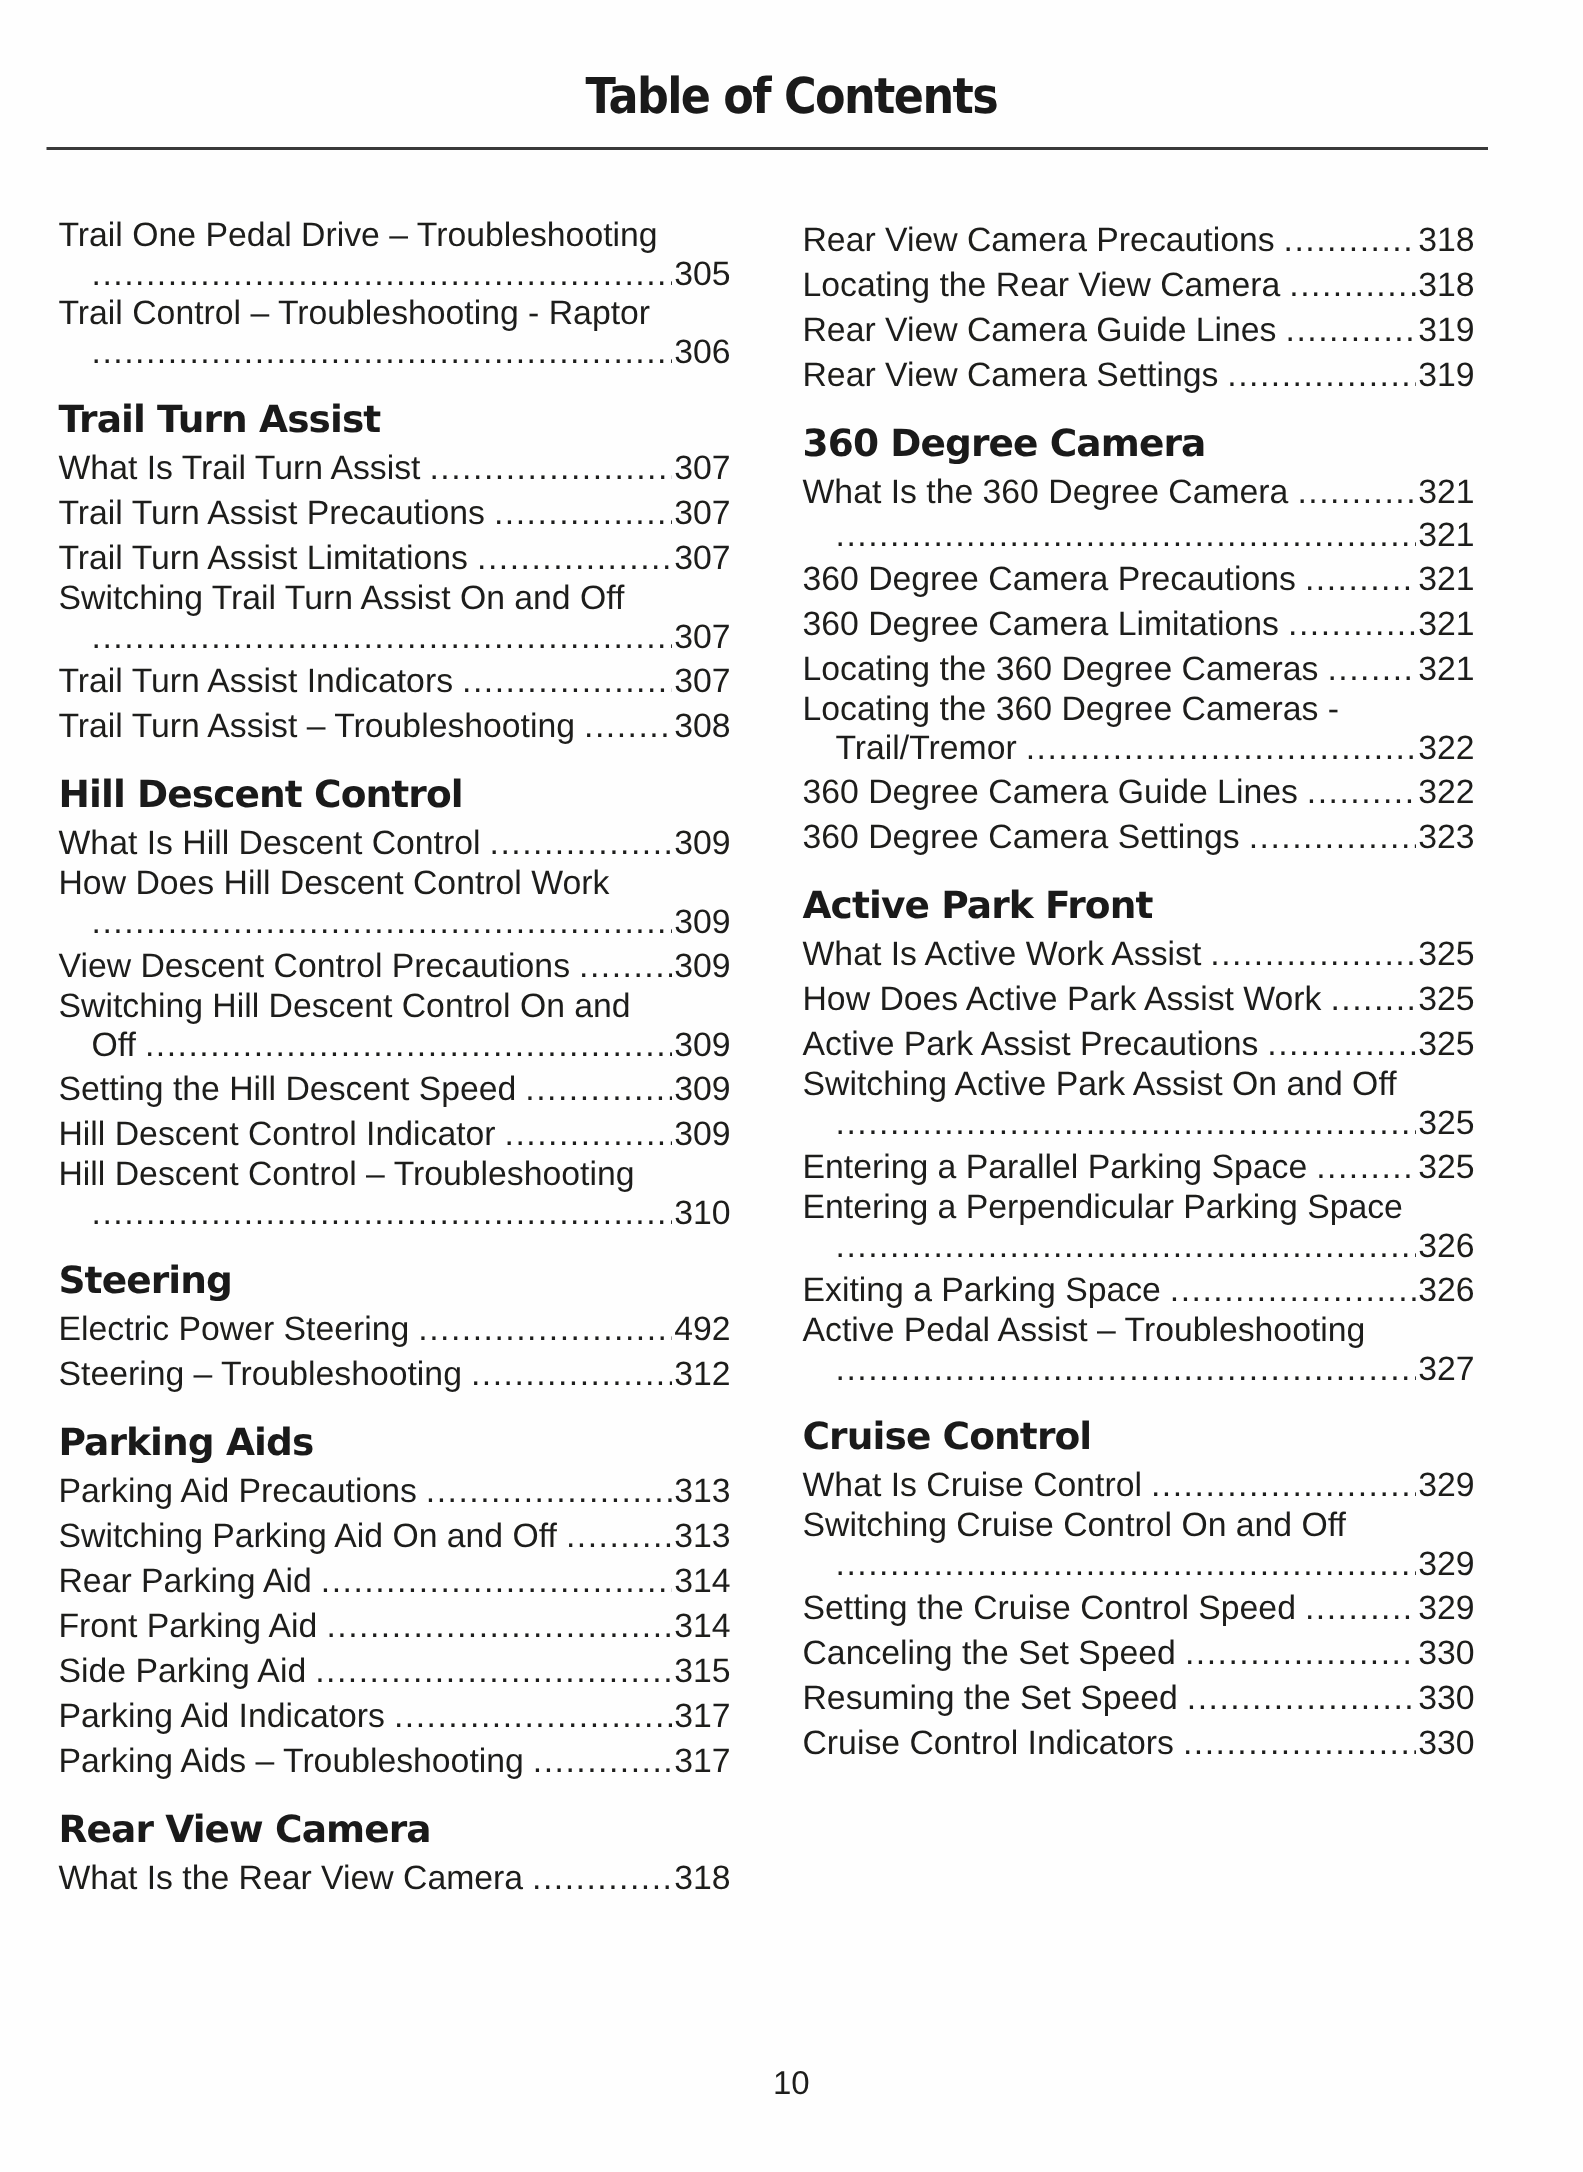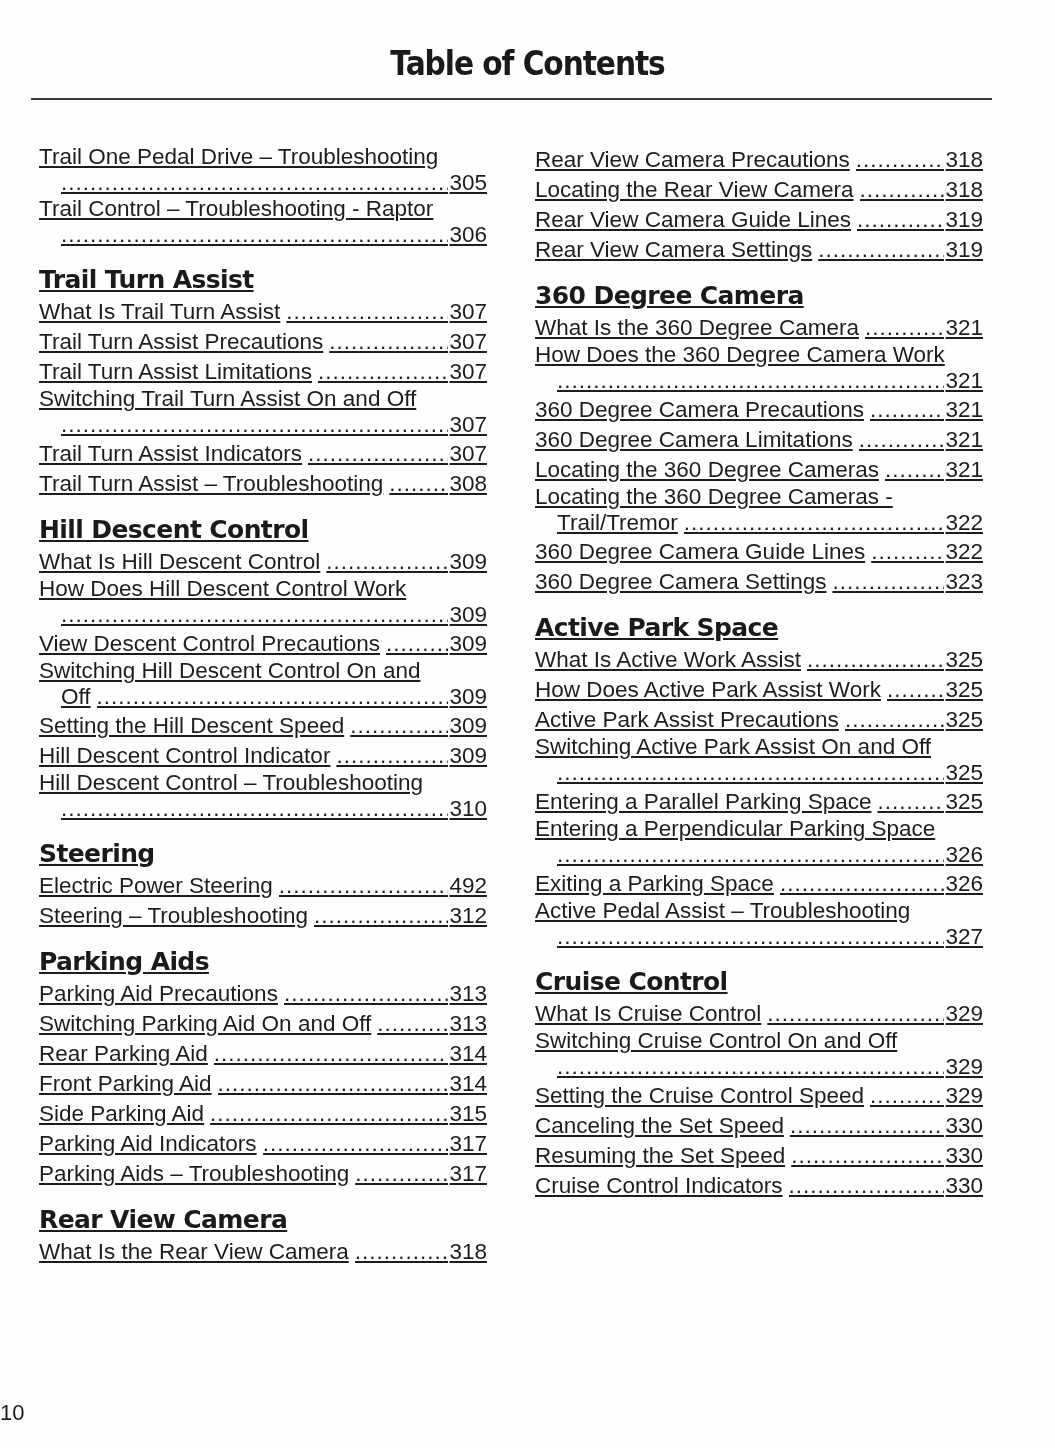--- a/index.html
+++ b/index.html
@@ -13,21 +13,21 @@
       text-align: center;
       font-family: "DejaVu Sans", sans-serif;
       font-weight: 900; font-size: 33px; letter-spacing: -1.2px;
       color: #1a1a1a;
       transform: scaleX(0.9);
     }
     .rule {
       position: absolute; left: 31px; width: 961px; top: 98px;
       height: 2px; background: #3a3a3a;
     }
-    .col { position: absolute; top: 145px; width: 448px; text-decoration: underline; }
+    .col { position: absolute; top: 145px; width: 448px; }
     .col.left { left: 39px; }
     .col.right { left: 535px; }
     .section-heading {
       font-family: "DejaVu Sans", sans-serif;
       font-weight: bold; font-size: 25px; letter-spacing: -0.6px;
       color: #1a1a1a; margin: 0; line-height: 30px;
       padding-top: 16px; padding-bottom: 2px;
     }
     .section:first-child .section-heading { padding-top: 0; }
     .entry {
@@ -42,22 +42,22 @@
     }
     .entry .dots::before {
       content: "................................................................................................................................................................";
     }
     .entry .page { white-space: nowrap; }
     .entry.wrap .first { display: block; white-space: nowrap; line-height: 24px; }
     .entry.wrap .row { padding-left: 22px; line-height: 28px; }
     .entry.wrap .row .dots { margin-left: 0; }
     .entry.wrap.cont .row .dots { margin-left: 6px; }
     .page-number {
-      position: absolute; top: 1376px; left: 0; right: 0; text-align: left;
-      font-size: 22px; color: #1d1d1b; margin-top: 24px;
+      position: absolute; top: 1376px; left: 0; right: 0; text-align: center;
+      font-size: 22px; color: #1d1d1b;
     }
   </style>
 </head>
 <body>
 
 <div class="title">Table of Contents</div>
 <div class="rule"></div>
 
 <div class="col left" id="col-left">
     <div class="section">
@@ -288,21 +288,20 @@
     <div class="section">
       <h2 class="section-heading">360 Degree Camera</h2>
       <div class="entry">
         <div class="row">
           <span class="label">What Is the 360 Degree Camera</span>
           <span class="dots"></span>
           <span class="page">321</span>
         </div>
       </div>
       <div class="entry wrap">
-        <span class="label first">How Does the 360 Degree Camera Work</span>
         <div class="row">
           <span class="dots"></span>
           <span class="page">321</span>
         </div>
       </div>
       <div class="entry">
         <div class="row">
           <span class="label">360 Degree Camera Precautions</span>
           <span class="dots"></span>
           <span class="page">321</span>
@@ -339,21 +338,21 @@
       </div>
       <div class="entry">
         <div class="row">
           <span class="label">360 Degree Camera Settings</span>
           <span class="dots"></span>
           <span class="page">323</span>
         </div>
       </div>
     </div>
     <div class="section">
-      <h2 class="section-heading">Active Park Space</h2>
+      <h2 class="section-heading">Active Park Front</h2>
       <div class="entry">
         <div class="row">
           <span class="label">What Is Active Work Assist</span>
           <span class="dots"></span>
           <span class="page">325</span>
         </div>
       </div>
       <div class="entry">
         <div class="row">
           <span class="label">How Does Active Park Assist Work</span>

